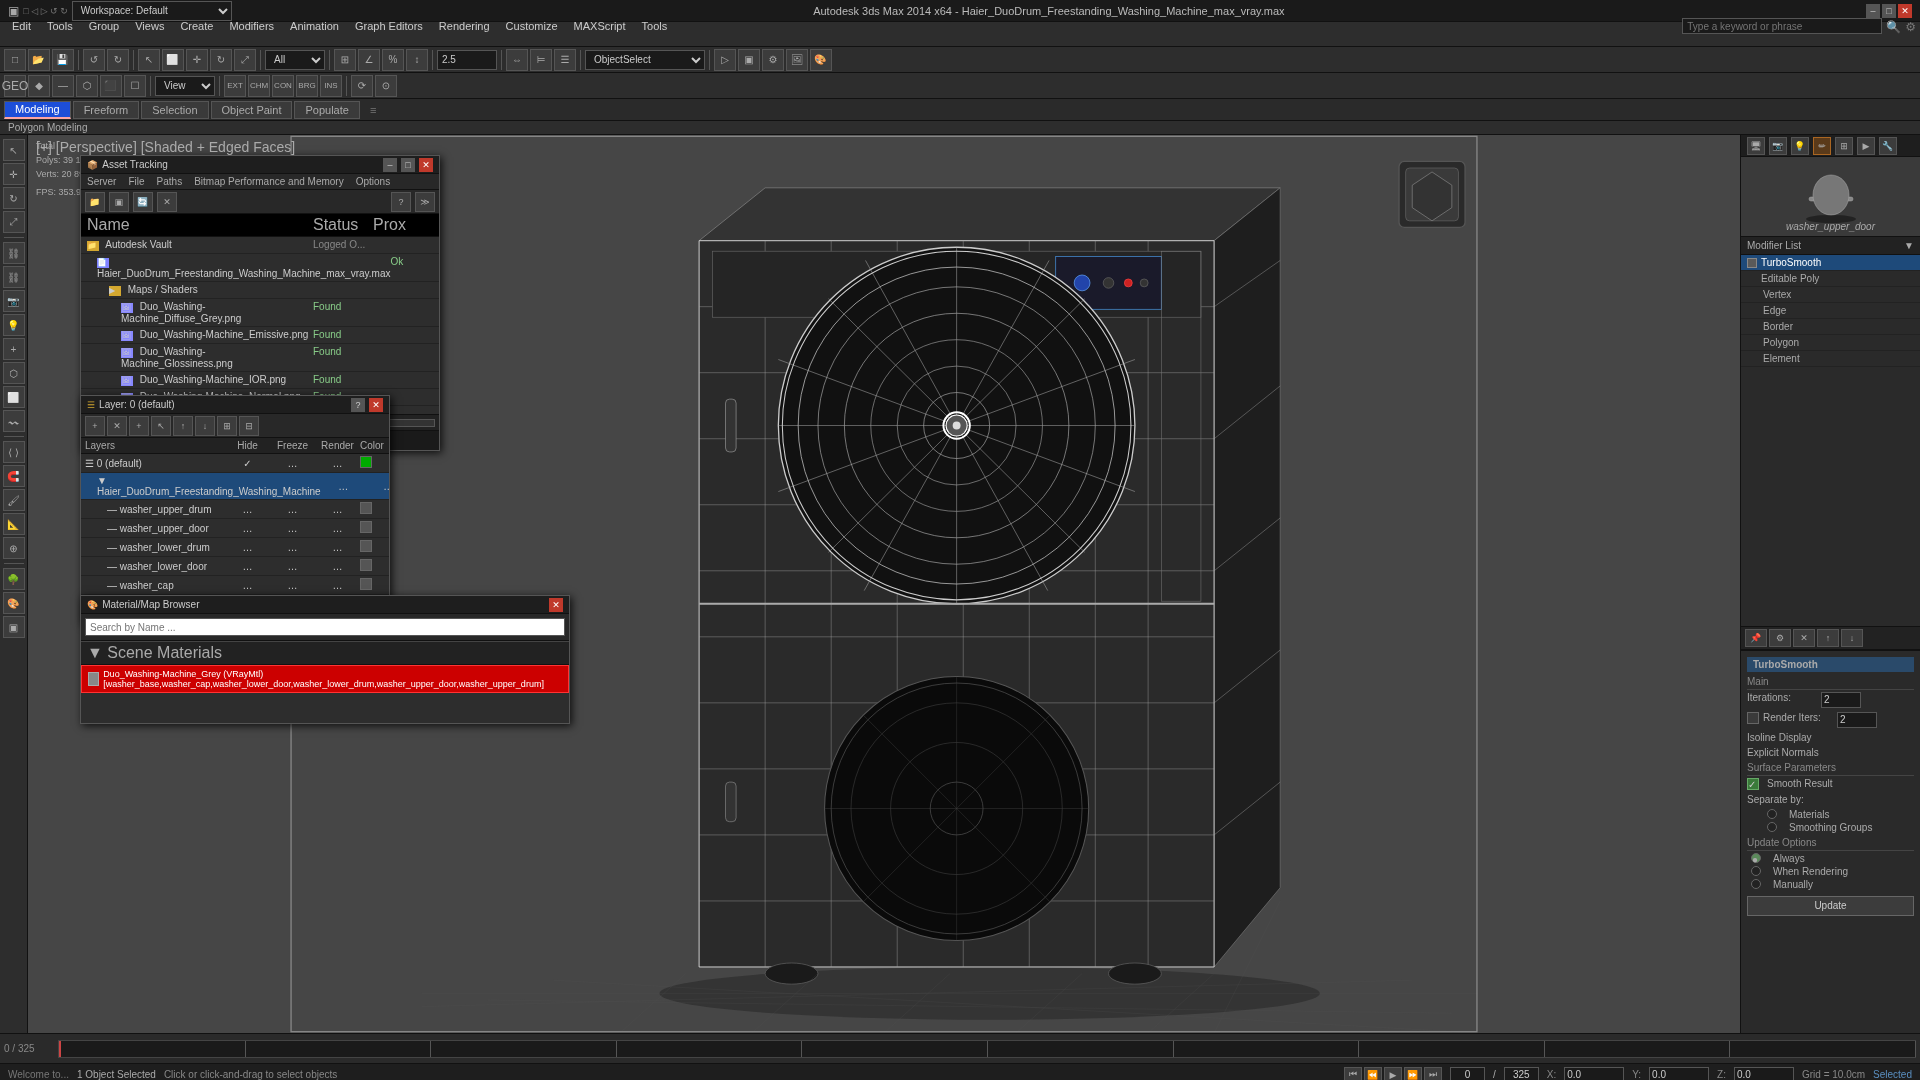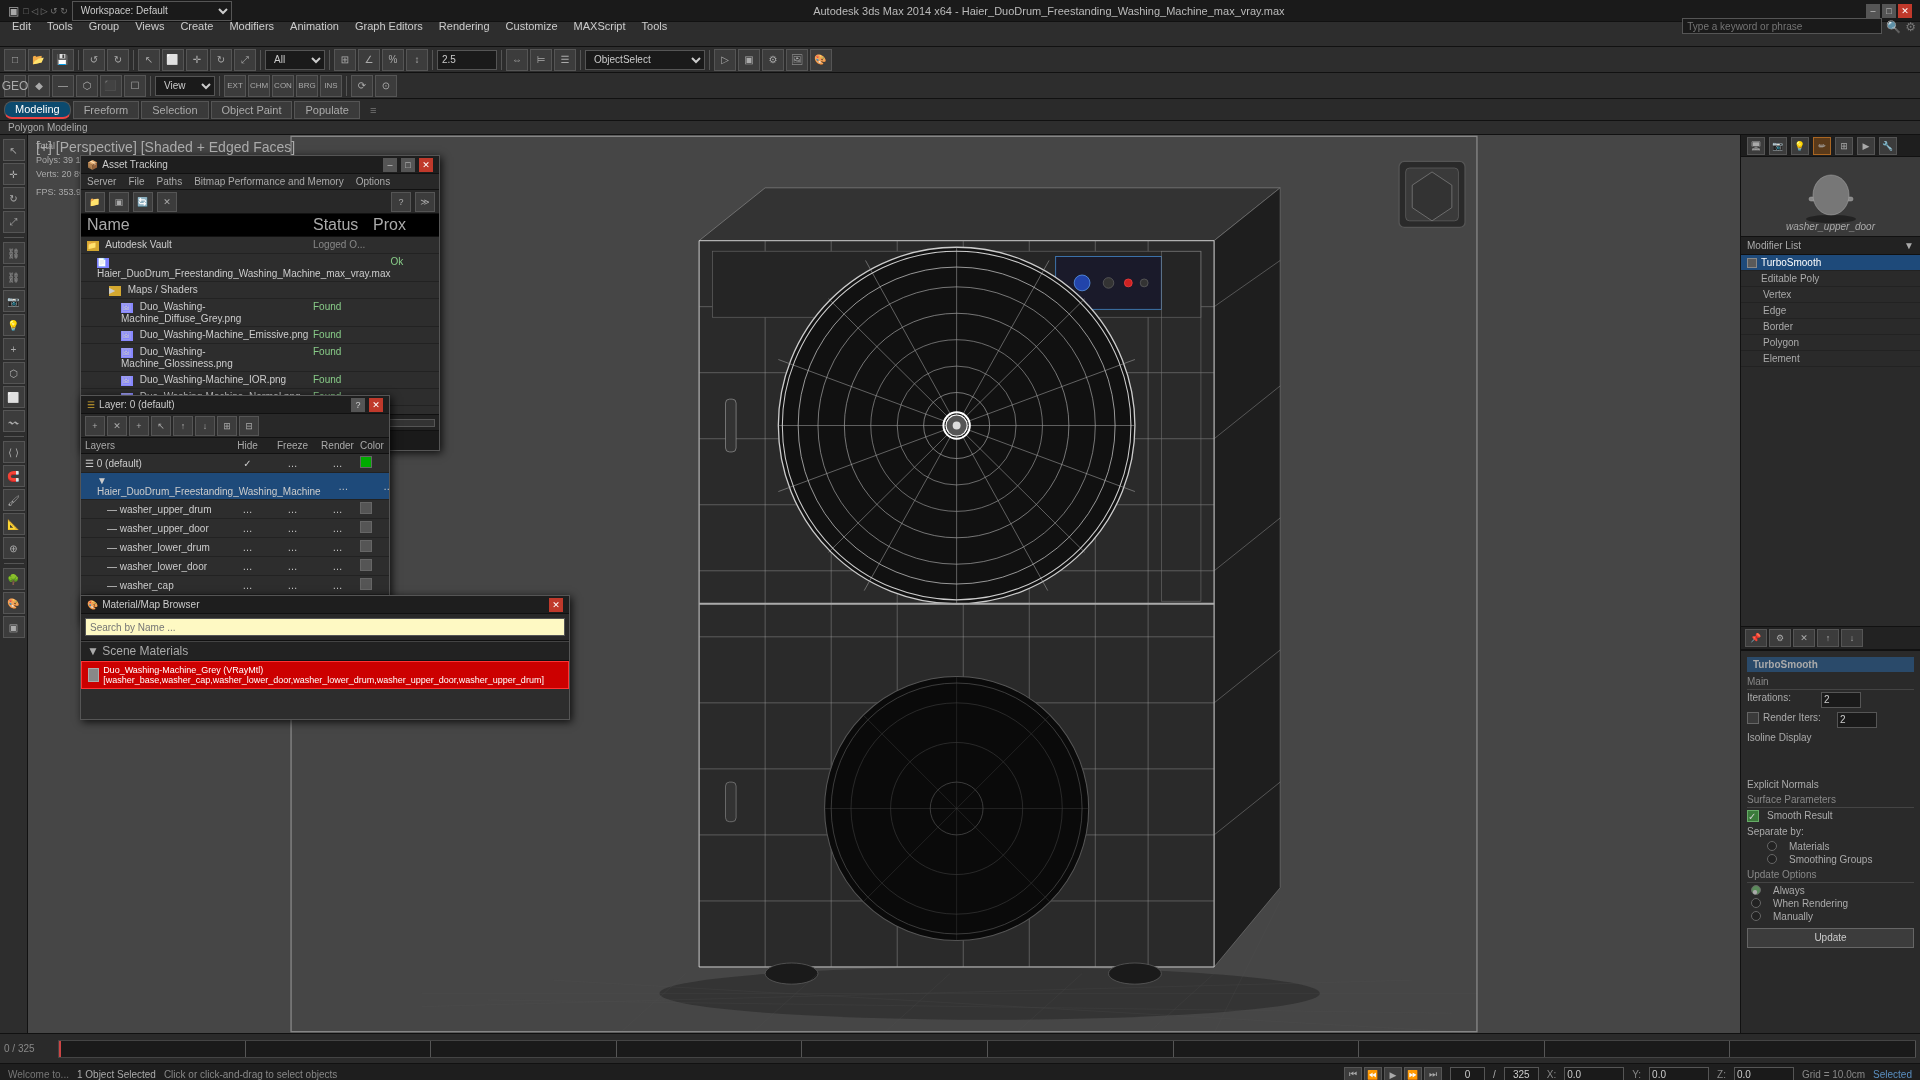--- a/index.html
+++ b/index.html
@@ -116,24 +116,23 @@
       height: 18px;
       cursor: pointer;
       font-size: 11px;
       color: #aaa;
       background: #3a3a3a;
       border: 1px solid #555;
       margin-right: 2px;
       display: flex; align-items: center;
     }
     .mode-tab.active {
-      background: #0c4a6e;
+      background: #1d4ed8;
       color: #fff;
-      border-bottom: 2px solid #ef4444;
-      border-radius: 8px;
+      border-bottom: 2px solid #fca5a5;
     }
 
     
     #status-bar-top {
       height: 14px;
       background: #2d2d2d;
       border-bottom: 1px solid #111;
       display: flex;
       align-items: center;
       padding: 0 8px;
@@ -532,21 +531,21 @@
       border: 1px solid #555;
       color: #888;
       padding: 0 4px;
       font-size: 10px;
     }
 
     .mb-section-header {
       padding: 2px 6px;
       background: #222;
       border-bottom: 1px solid #111;
-      font-size: 12px;
+      font-size: 16px;
       color: #aaa;
       border-top: 1px solid #444;
     }
 
     .mb-material-row {
       padding: 3px 6px;
       background: #cc0000;
       border: 1px solid #ff3333;
       color: #fff;
       font-size: 10px;
@@ -1095,21 +1094,21 @@
       </div>
     </div>
 
     <div class="float-panel" id="material-browser" style="top: 460px; left: 52px; width: 490px;">
       <div class="panel-header">
         <span style="color:#d4a830; font-size:9px;">🎨</span>
         <span class="panel-title">Material/Map Browser</span>
         <button class="panel-close">✕</button>
       </div>
       <div class="mb-search">
-        <input type="text" style="width: 100%; height: 18px; background: #fef9c3; border: 1px solid rgb(85, 85, 85); color: rgb(136, 136, 136); padding: 0px 4px; font-size: 10px;" placeholder="Search by Name ...">
+        <input type="text" style="width: 100%; height: 18px; background: #ffffff; border: 1px solid rgb(85, 85, 85); color: rgb(136, 136, 136); padding: 0px 4px; font-size: 10px;" placeholder="Search by Name ...">
       </div>
       <div class="mb-section-header">
         <span>▼ </span>
         <span>Scene Materials</span>
       </div>
       <div class="mb-material-row">
         <span style="width:14px; height:14px; background:#888; display:inline-block; border:1px solid #aaa;"></span>
         <span style="font-size:9px;">Duo_Washing-Machine_Grey (VRayMtl) [washer_base,washer_cap,washer_lower_door,washer_lower_drum,washer_upper_door,washer_upper_drum]</span>
       </div>
 
@@ -1194,21 +1193,21 @@
         <div class="prop-checkbox" style="width:12px; height:12px; background:#3a3a3a; border:1px solid #666; display:inline-block; cursor:pointer;"></div>
         <span class="prop-label">Render Iters:</span>
         <input type="text" class="prop-input" value="2" style="">
       </div>
 
       <div class="prop-row">
         <span class="prop-label" style="min-width:130px;">Isoline Display</span>
       </div>
 
       <div class="prop-row">
-        <span class="prop-label" style="min-width:130px;margin-top:32px;">Explicit Normals</span>
+        <span class="prop-label" style="min-width:130px;">Explicit Normals</span>
       </div>
 
       <div class="prop-section">Surface Parameters</div>
 
       <div class="prop-row">
         <div style="width:12px; height:12px; background:#3a7a3a; border:1px solid #66aa66; display:inline-block; cursor:pointer; margin-right:4px;">✓</div>
         <span class="prop-label">Smooth Result</span>
       </div>
 
       <div class="prop-row">

